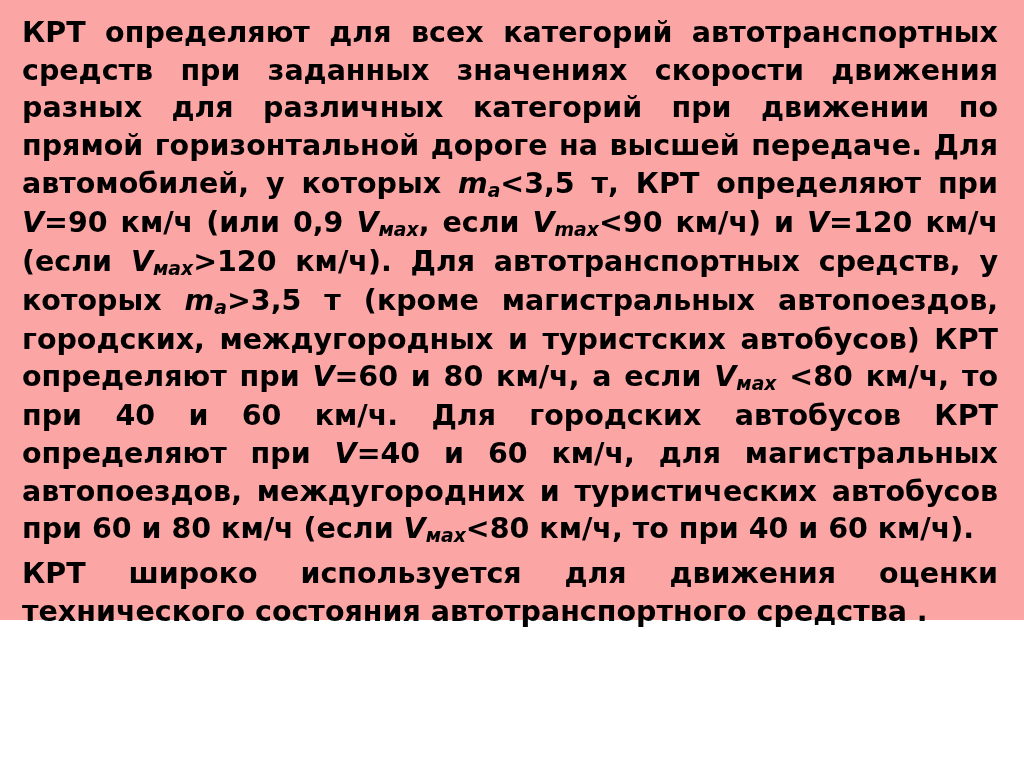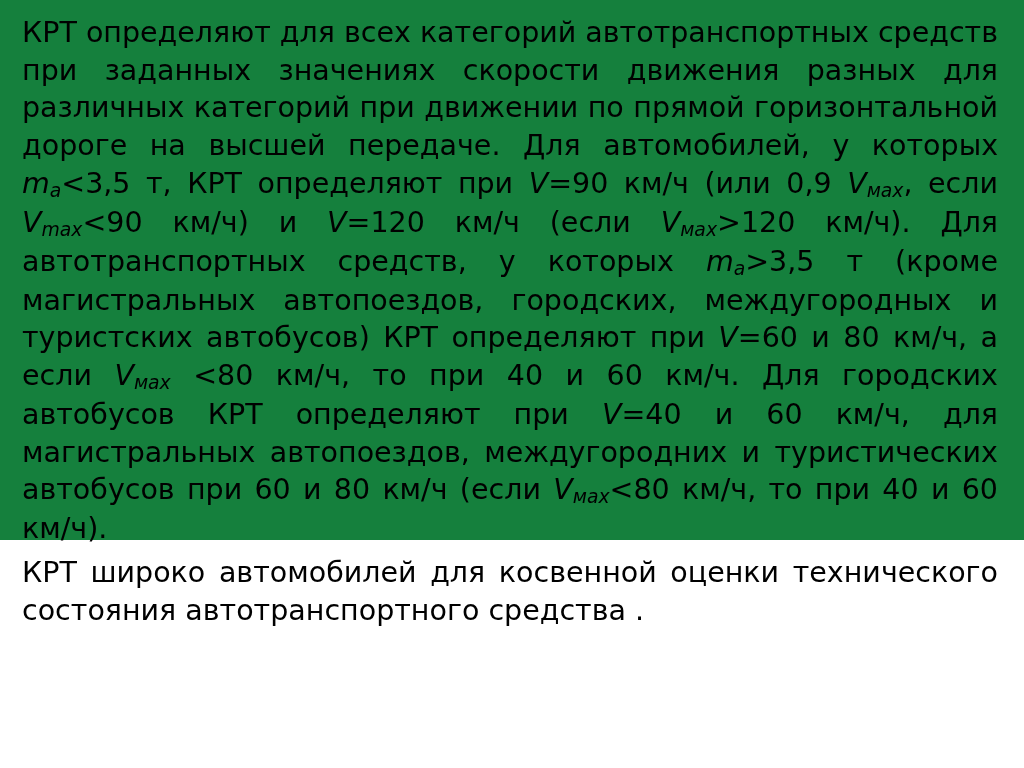--- a/index.html
+++ b/index.html
@@ -10,23 +10,24 @@
     width: 1024px;
     height: 768px;
     background: #ffffff;
     font-family: "DejaVu Sans", sans-serif;
     color: #000000;
     overflow: hidden;
   }
   .slide {
     box-sizing: border-box;
     width: 1024px;
-    height: 540px;
+    height: 620px;
     padding: 14px 26px 0 22px;
-    background: #15803d;
+    background: #fca5a5;
+    font-weight: bold;
   }
   .body-text {
     font-size: 28.5px;
     line-height: 1.322;
     text-align: justify;
     text-justify: inter-word;
     letter-spacing: 0px;
     word-spacing: 0px;
   }
   .para {
@@ -45,15 +46,15 @@
     vertical-align: -0.22em;
     font-style: italic;
   }
 </style>
 </head>
 <body>
 
 <div class="slide">
   <div class="body-text">
     <p class="para"><span>КРТ определяют для всех категорий автотранспортных средств при заданных значениях скорости движения разных для различных категорий при движении по прямой горизонтальной дороге на высшей передаче. Для автомобилей, у которых </span><i>m</i><span class="sub">a</span><span>&lt;3,5 т, КРТ определяют при </span><i>V</i><span>=90 км/ч (или 0,9 </span><i>V</i><span class="sub">мах</span><span>, если </span><i>V</i><span class="sub">mах</span><span>&lt;90 км/ч) и </span><i>V</i><span>=120 км/ч (если </span><i>V</i><span class="sub">мах</span><span>&gt;120 км/ч). Для автотранспортных средств, у которых </span><i>m</i><span class="sub">a</span><span>&gt;3,5 т (кроме магистральных автопоездов, городских, междугородных и туристских автобусов) КРТ определяют при </span><i>V</i><span>=60 и 80 км/ч, а если </span><i>V</i><span class="sub">мах</span><span> &lt;80 км/ч, то при 40 и 60 км/ч. Для городских автобусов КРТ определяют при </span><i>V</i><span>=40 и 60 км/ч, для магистральных автопоездов, междугородних и туристических автобусов при 60 и 80 км/ч (если </span><i>V</i><span class="sub">мах</span><span>&lt;80 км/ч, то при 40 и 60 км/ч).</span></p>
-    <p class="para last"><span>КРТ широко автомобилей для косвенной оценки технического состояния автотранспортного средства </span><span>.</span></p>
+    <p class="para last"><span>КРТ широко используется для движения оценки технического состояния автотранспортного средства </span><span>.</span></p>
   </div>
 </div>
 
 </body></html>

